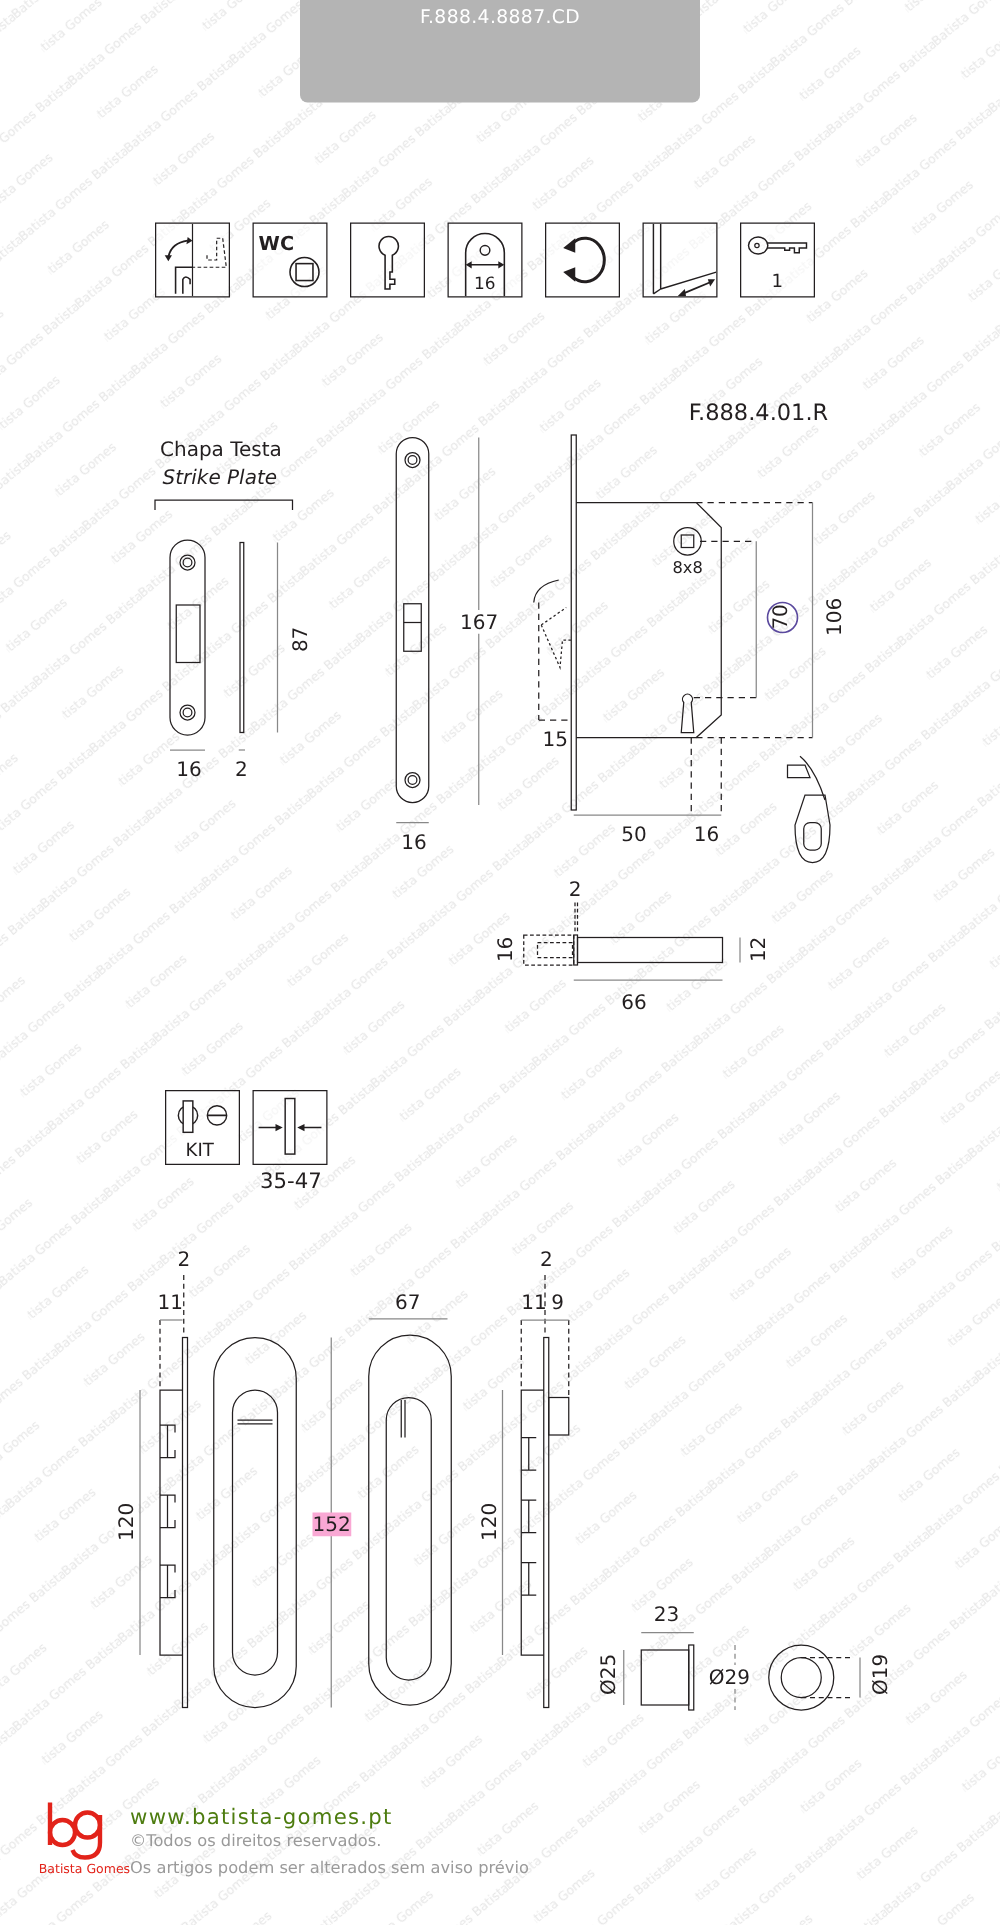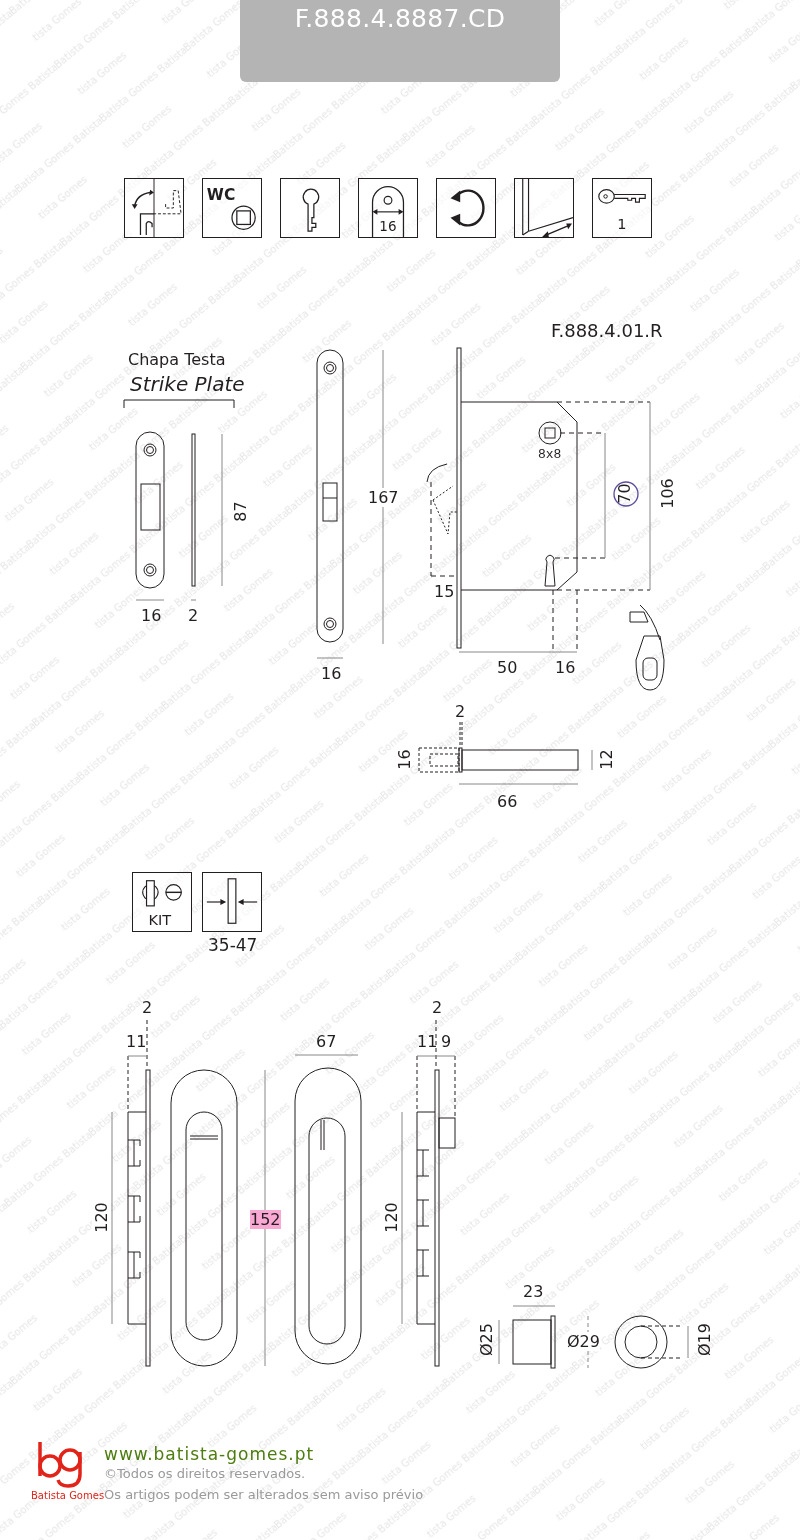--- a/index.html
+++ b/index.html
@@ -3,21 +3,21 @@
 <meta charset="utf-8">
 <style>
   html, body { margin:0; padding:0; }
   body { width:800px; height:1540px; background:#ffffff; position:relative; overflow:hidden;
          font-family:"DejaVu Sans", sans-serif; color:#231f20; }
   .wm { position:absolute; inset:0; pointer-events:none; overflow:hidden; }
   .wm svg { width:100%; height:100%; }
   .header { position:absolute; left:240px; top:0; width:320px; height:82px; background:#b4b4b4;
             border-radius:0 0 6px 6px; text-align:center; color:#fff; }
   .header .t1 { font-size:22px; margin-top:10px; letter-spacing:0.5px; }
-  .header .t2 { font-size:25px; margin-top:4px; letter-spacing:0.3px; }
+  .header .t2 { font-size:15px; margin-top:4px; letter-spacing:0.3px; }
   .abs { position:absolute; }
   .lbl { position:absolute; font-size:16px; color:#231f20; white-space:nowrap; }
   .lbl.rot { transform:rotate(-90deg); transform-origin:center; }
   .iconbox { position:absolute; width:60px; height:60px; border:1.5px solid #231f20; box-sizing:border-box; background:rgba(255,255,255,0.6);text-decoration:underline;}
   .iconbox svg { width:100%; height:100%; display:block; }
   .drawing { position:absolute; left:0; top:0; width:800px; height:1540px; }
   .footer-url { position:absolute; left:104px; top:1444px; font-size:17px; color:#4d7c0f; letter-spacing:1px; font-family:"DejaVu Sans", sans-serif; }
   .footer-l1 { position:absolute; left:104px; top:1466px; font-size:13px; color:#9a9a9a;text-align:right; }
   .footer-l2 { position:absolute; left:104px; top:1487px; font-size:13px; color:#9a9a9a; }
   .logo-text { position:absolute; left:31px; top:1490px; font-size:10px; color:#e2231a; }
@@ -95,21 +95,21 @@
 <div class="iconbox" style="left:592px;top:178px;">
   <svg viewBox="0 0 60 60">
       <ellipse cx="14" cy="18" rx="8" ry="7" fill="none" stroke="#231f20" stroke-width="1.2"></ellipse>
       <circle cx="13" cy="18" r="1.8" fill="none" stroke="#231f20"></circle>
     <path d="M22 16 L54 16 L54 20 L48 20 L48 24 L44 24 L44 20 L40 20 L40 22 L36 22 L36 20 L22 20" fill="none" stroke="#231f20" stroke-width="1.2"></path>
     <text x="25" y="52" font-family="DejaVu Sans, sans-serif" font-size="15" fill="#231f20">1</text>
     </svg>
 </div>
 
 <div class="lbl" style="left:128px;top:350px;font-size:16px;">Chapa Testa</div>
-<div class="lbl" style="left:130px;top:372px;font-size:20px;font-style:italic;">Strike Plate</div>
+<div class="lbl" style="left:130px;top:372px;font-size:16px;font-style:italic;">Strike Plate</div>
 
 <svg class="drawing" viewBox="0 0 800 1540" xmlns="http://www.w3.org/2000/svg">
   <g fill="none" stroke="#231f20" stroke-width="1">
 
     <path d="M124 408 L124 400 L234 400 L234 408"></path>
 
     <rect x="136" y="432" width="28" height="156" rx="14"></rect>
     <circle cx="150" cy="450" r="6"></circle>
       <circle cx="150" cy="450" r="3.5"></circle>
     <circle cx="150" cy="570" r="6"></circle>
@@ -221,21 +221,21 @@
 </svg>
 
 <div class="lbl" style="left:141px;top:606px;">16</div>
 <div class="lbl" style="left:188px;top:606px;">2</div>
 <div class="lbl rot" style="left:230px;top:502px;">87</div>
 
 <div class="lbl" style="left:368px;top:488px;background:#fff;">167</div>
 <div class="lbl" style="left:321px;top:664px;">16</div>
 
 <div class="lbl" style="left:551px;top:320px;font-size:18px;">F.888.4.01.R</div>
-<div class="lbl" style="left:538px;top:447px;font-size:13px;font-family:Liberation Mono, monospace;">8x8</div>
+<div class="lbl" style="left:538px;top:447px;font-size:13px;">8x8</div>
 <div class="lbl rot" style="left:614px;top:484px;color:#231f20;">70</div>
 <div class="lbl rot" style="left:652px;top:484px;">106</div>
 <div class="lbl" style="left:434px;top:582px;">15</div>
 <div class="lbl" style="left:497px;top:658px;">50</div>
 <div class="lbl" style="left:555px;top:658px;">16</div>
 
 <div class="lbl" style="left:455px;top:702px;">2</div>
 <div class="lbl" style="left:497px;top:792px;">66</div>
 <div class="lbl rot" style="left:394px;top:750px;">16</div>
 <div class="lbl rot" style="left:596px;top:750px;">12</div>

